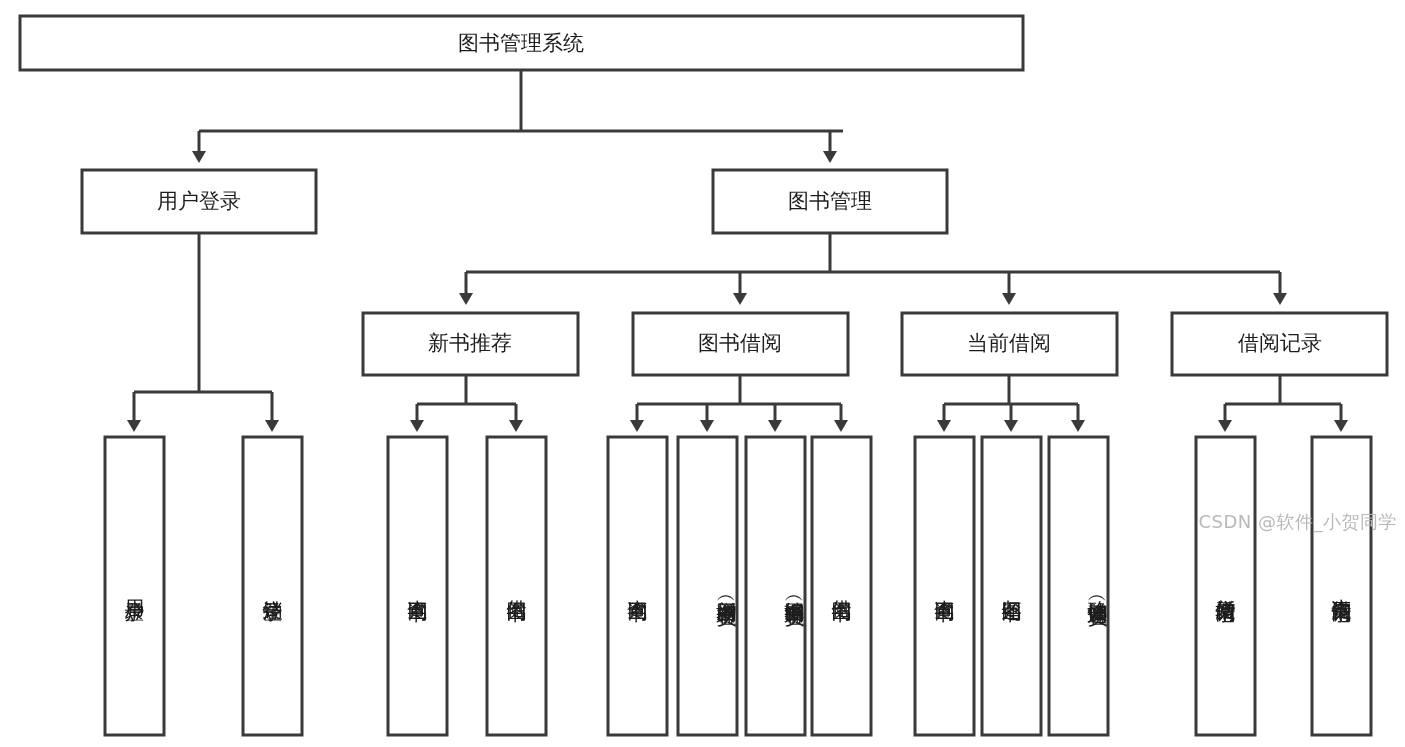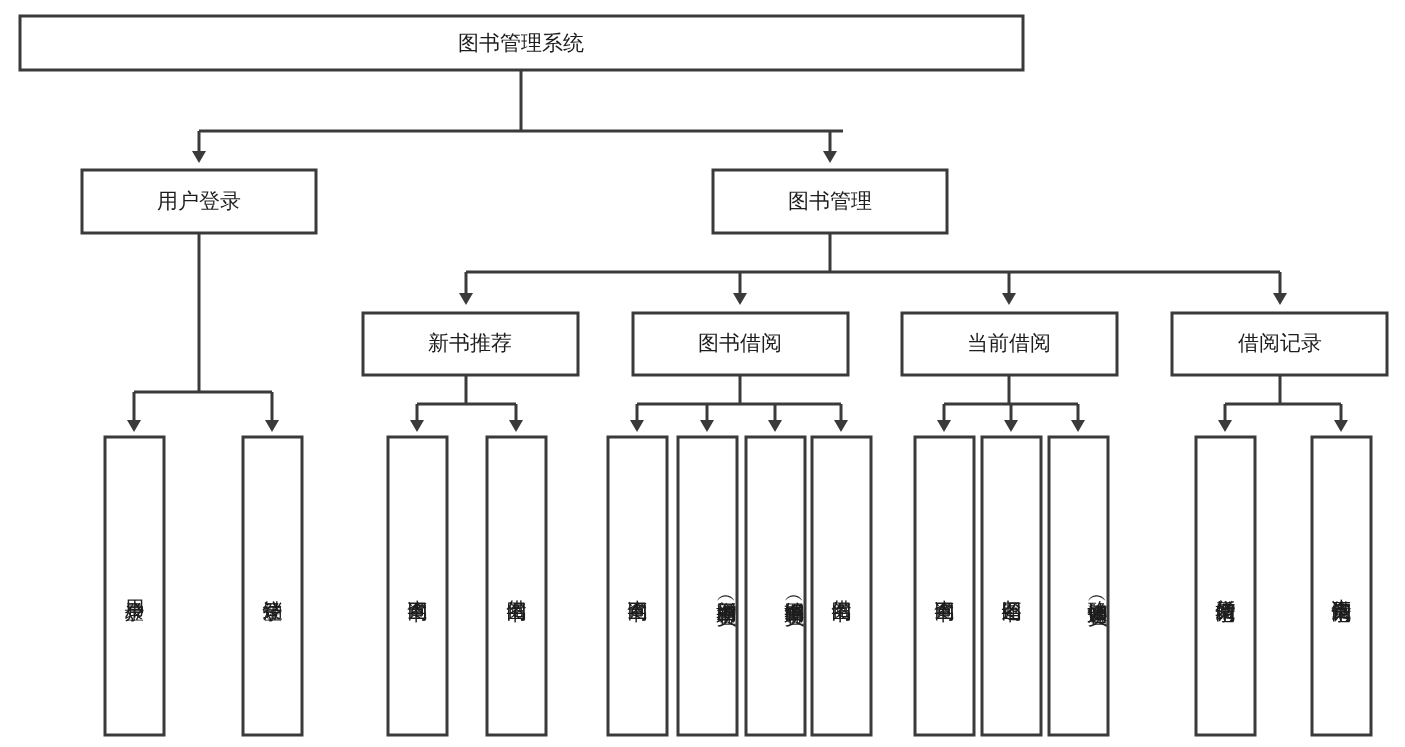--- a/index.html
+++ b/index.html
@@ -203,13 +203,14 @@
   <div class="vlabel" style="left:746px; top:437px; width:59px; height:298px; align-items:flex-start; padding-top:6px; box-sizing:border-box;">编辑图书（管理员）</div>
   <div class="vlabel" style="left:812px; top:437px; width:59px; height:298px;">借阅图书</div>
 
   <div class="vlabel" style="left:915px; top:437px; width:59px; height:298px;">查询图书</div>
   <div class="vlabel" style="left:982px; top:437px; width:59px; height:298px;">归还图书</div>
   <div class="vlabel" style="left:1049px; top:437px; width:59px; height:298px; align-items:flex-start; padding-top:6px; box-sizing:border-box;">确认归还（管理员）</div>
 
   <div class="vlabel" style="left:1196px; top:437px; width:59px; height:298px;">新增借阅记录</div>
   <div class="vlabel" style="left:1312px; top:437px; width:59px; height:298px;">查询借阅记录</div>
 
+  <div class="watermark">CSDN @软件_小贺同学</div>
 </div>
 
 </body></html>

